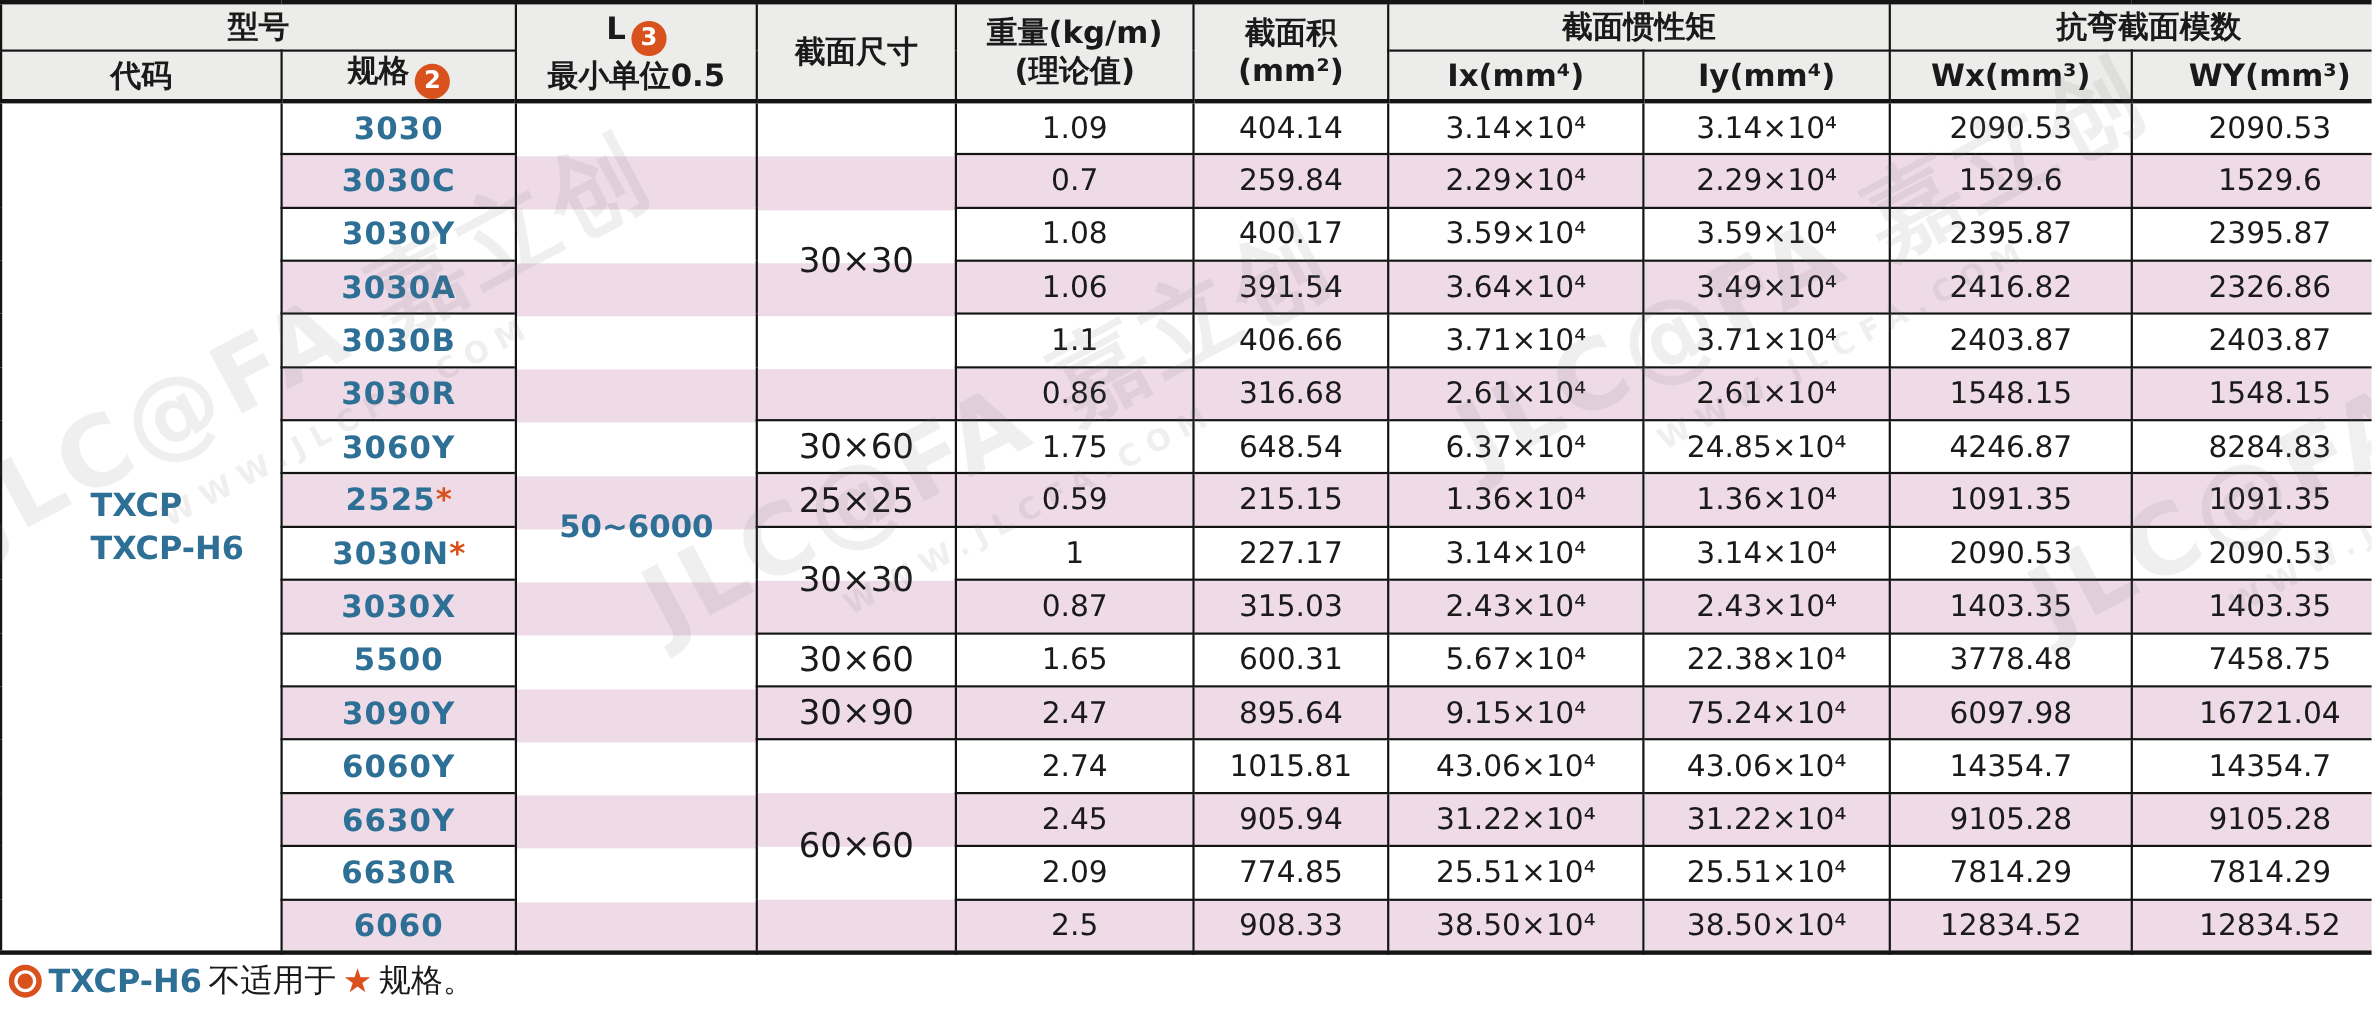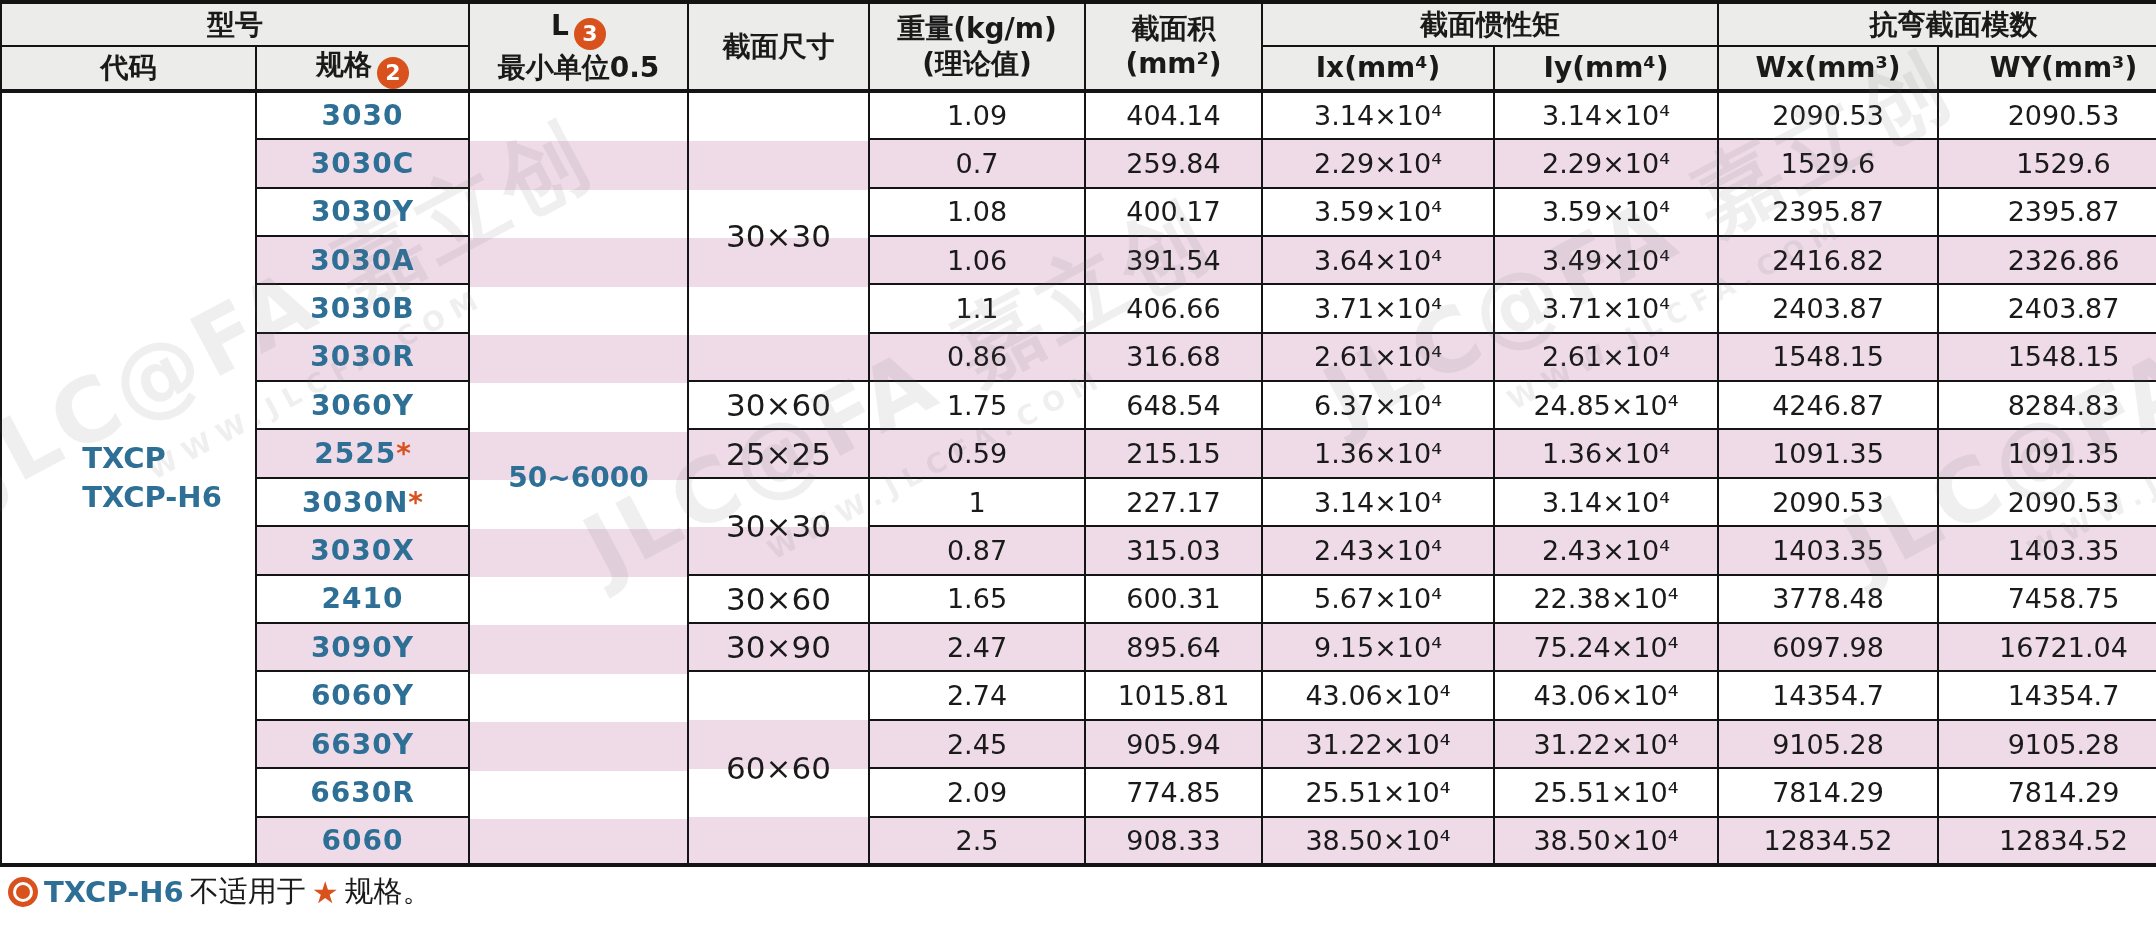--- a/index.html
+++ b/index.html
@@ -234,21 +234,21 @@
       <tr>
         <td class="odd spec-col"><span class="spec-txt">3030X</span></td>
         <td class="odd">0.87</td>
         <td class="odd">315.03</td>
         <td class="odd">2.43×10⁴</td>
         <td class="odd">2.43×10⁴</td>
         <td class="odd">1403.35</td>
         <td class="odd">1403.35</td>
       </tr>
       <tr>
-        <td class="even spec-col"><span class="spec-txt">2410</span></td>
+        <td class="even spec-col"><span class="spec-txt">5500</span></td>
         <td class="even" rowspan="1"><span class="size-txt">30×60</span></td>
         <td class="even">1.65</td>
         <td class="even">600.31</td>
         <td class="even">5.67×10⁴</td>
         <td class="even">22.38×10⁴</td>
         <td class="even">3778.48</td>
         <td class="even">7458.75</td>
       </tr>
       <tr>
         <td class="odd spec-col"><span class="spec-txt">3090Y</span></td>

